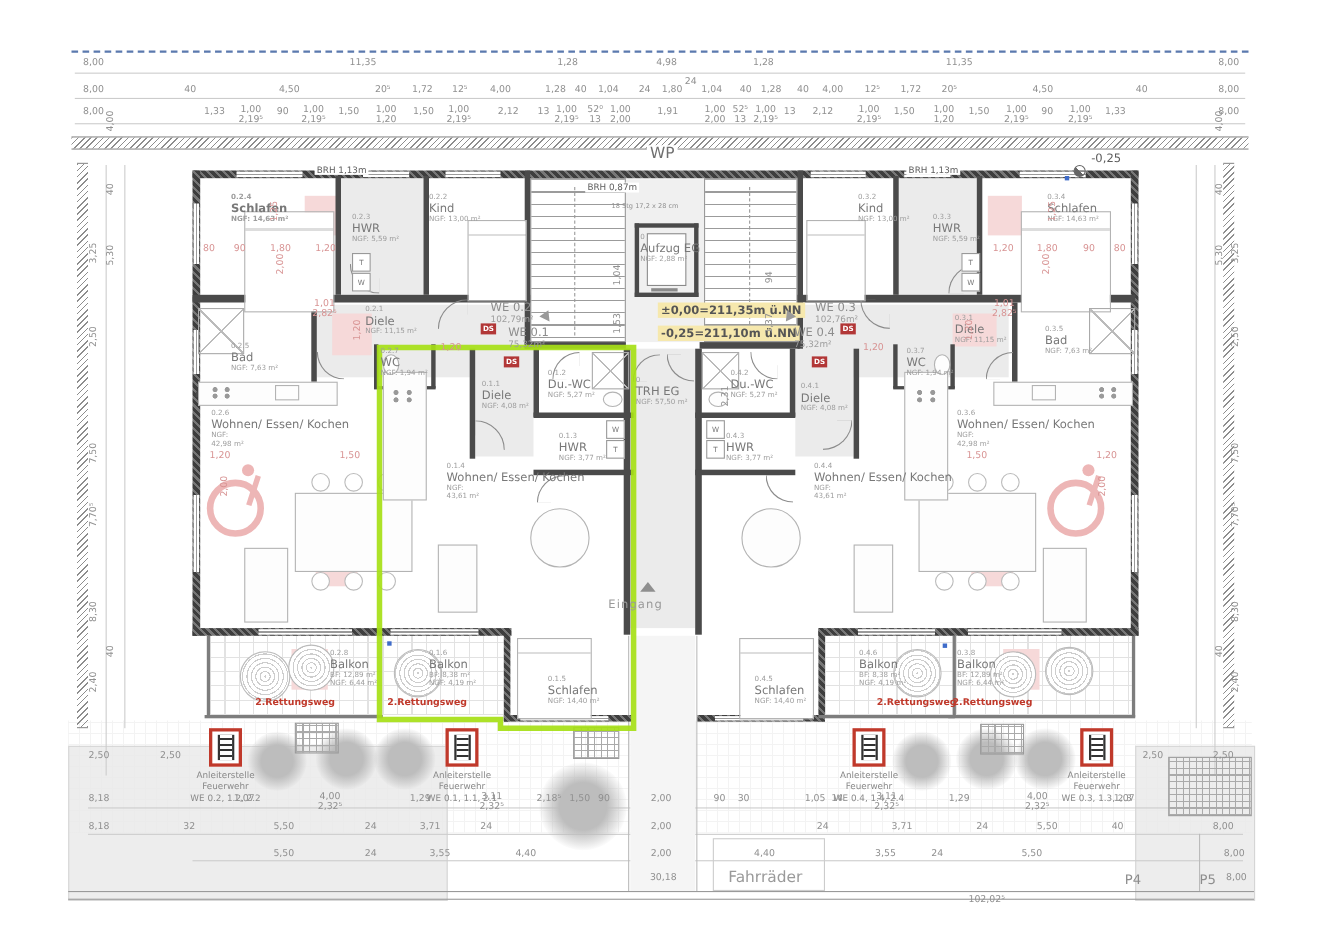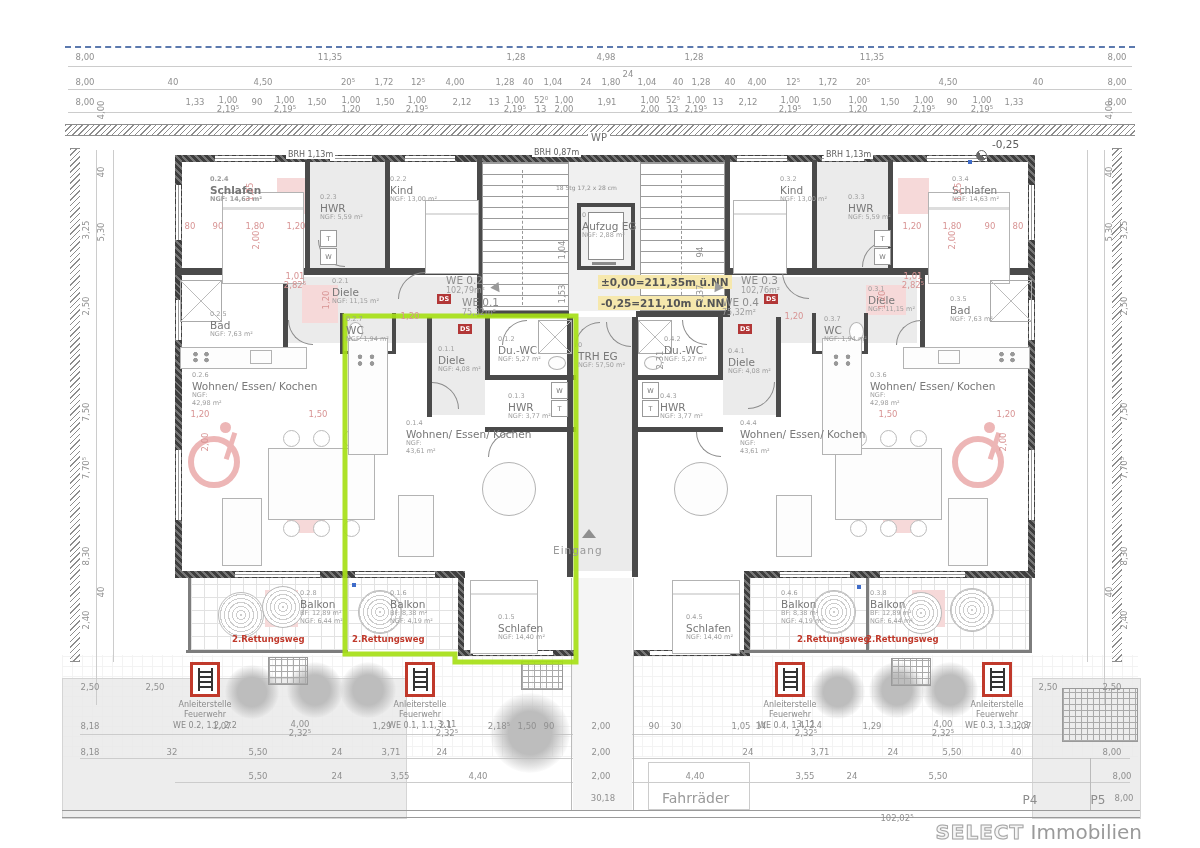--- a/index.html
+++ b/index.html
@@ -49,21 +49,21 @@
   .rname{font-size:10.5px;color:#787878;}
   .rarea{font-size:6.5px;color:#9d9d9d;}
   .unit-label{position:absolute;line-height:1.15;white-space:nowrap;}
   .uname{font-size:10.5px;color:#8d8d8d;}
   .uarea{font-size:8px;color:#9d9d9d;}
   .esc{position:absolute;color:#c0392b;font-weight:bold;font-size:8.5px;white-space:nowrap;}
   .ds{position:absolute;background:#b23737;color:#fff;font-size:6.5px;font-weight:bold;padding:1px 2px;line-height:8px;}
   .lvl{position:absolute;background:#f6e8ad;color:#555;font-size:10.5px;font-weight:bold;padding:1px 3px;white-space:nowrap;}
   .small-note{position:absolute;font-size:6px;color:#8f8f8f;white-space:nowrap;}
   .brh{position:absolute;font-size:8px;color:#606060;background:#fff;padding:0 2px;white-space:nowrap;}
-  .wp{position:absolute;font-size:10px;color:#707070;background:#fff;padding:0 3px;}
+  .wp{position:absolute;font-size:14px;color:#707070;background:#fff;padding:0 3px;}
   .minus{position:absolute;font-size:10.5px;color:#5c5c5c;}
   .lvlmark{position:absolute;width:9px;height:9px;border:1px solid #666;border-radius:50%;background:linear-gradient(45deg,#666 50%,transparent 50%);}
   .eingang{position:absolute;font-size:10.5px;color:#9a9a9a;letter-spacing:1px;}
   .tri-up{position:absolute;width:0;height:0;border-left:7px solid transparent;border-right:7px solid transparent;border-bottom:9px solid #8f8f8f;}
   .uarrow{position:absolute;width:0;height:0;border-left:5px solid transparent;border-right:5px solid transparent;border-top:9px solid #9a9a9a;}
   .ladder-grp{position:absolute;width:110px;text-align:center;}
   .ladder-box{width:24px;height:29px;border:3.5px solid #c0392b;background:#fff;margin:0 auto 3px auto;display:flex;align-items:center;justify-content:center;}
   .ladder{width:11px;height:23px;border-left:2px solid #333;border-right:2px solid #333;background:repeating-linear-gradient(to bottom,transparent 0 3px,#333 3px 5px);}
   .ladder-label{font-size:8px;color:#8a8a8a;line-height:1.3;}
   .fahr{position:absolute;font-size:14px;color:#9a9a9a;}
@@ -327,21 +327,21 @@
 
   <svg style="position:absolute;left:338px;top:308px;" width="244" height="360" viewBox="0 0 244 360">
     <polygon points="7,8 238,8 238,354 117,354 117,346 7,346" fill="none" stroke="#a6e016" stroke-width="5" opacity="0.92"></polygon>
   </svg>
 
   <div class="bluedot" style="left:352px;top:583px;"></div>
   <div class="bluedot" style="left:857px;top:585px;"></div>
   <div class="bluedot" style="left:968px;top:160px;"></div>
 
   <div class="brh" style="left:286px;top:150px;">BRH 1,13m</div>
-  <div class="brh" style="left:532px;top:148px;">BRH 0,87m</div>
+  <div class="brh" style="left:532px;top:166px;">BRH 0,87m</div>
   <div class="brh" style="left:824px;top:150px;">BRH 1,13m</div>
   <div class="wp" style="left:588px;top:132px;">WP</div>
   <div class="minus" style="left:992px;top:138px;">-0,25</div>
   <div class="lvlmark" style="left:976px;top:150px;"></div>
   <div class="lvl" style="left:598px;top:275px;">±0,00=211,35m ü.NN</div>
   <div class="lvl" style="left:598px;top:296px;">-0,25=211,10m ü.NN</div>
   <div class="small-note" style="left:556px;top:184px;">18 Stg 17,2 x 28 cm</div>
   <div class="tri-up" style="left:582px;top:529px;"></div>
   <div class="eingang" style="left:553px;top:544px;">Eingang</div>
   <div class="fahr" style="left:662px;top:790px;">Fahrräder</div>
@@ -393,24 +393,20 @@
         <div class="ladder"></div>
       </div>
     <div class="ladder-label">
         <div>Anleiterstelle</div>
         <div>Feuerwehr</div>
         <div>WE 0.3, 1.3, 2.3</div>
       </div>
   </div>
 
 
-  <div class="brand" style="right:58px;top:820px;">
-    <span class="sel">SELECT</span>
-    <span class="imm">Immobilien</span>
-  </div>
 
   <div id="labels">
       <div class="room-label" style="left: 210px; top: 176px; font-weight: bold;">
         <div class="rnum">0.2.4</div>
         <div class="rname">Schlafen</div>
         <div class="rarea">NGF: 14,63 m²</div>
       </div>
       <div class="room-label" style="left: 320px; top: 194px;">
         <div class="rnum">0.2.3</div>
         <div class="rname">HWR</div>

